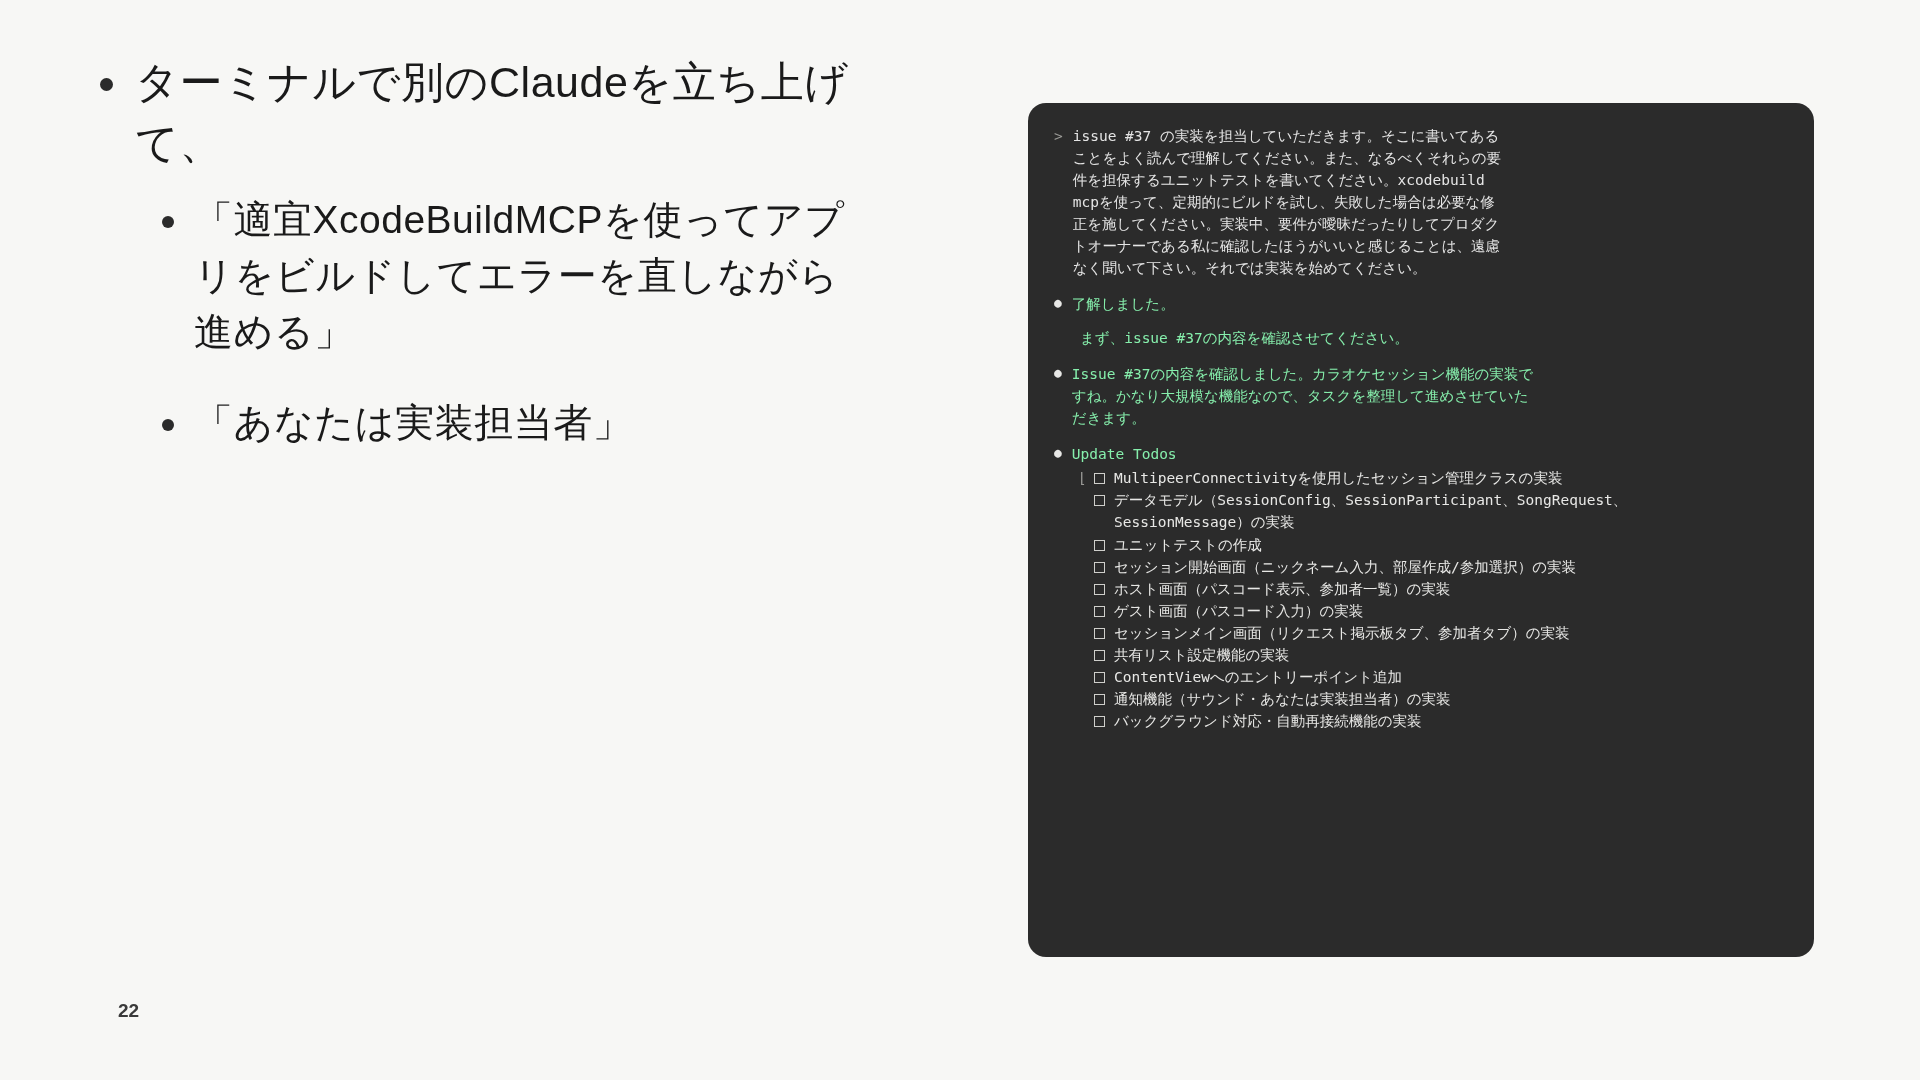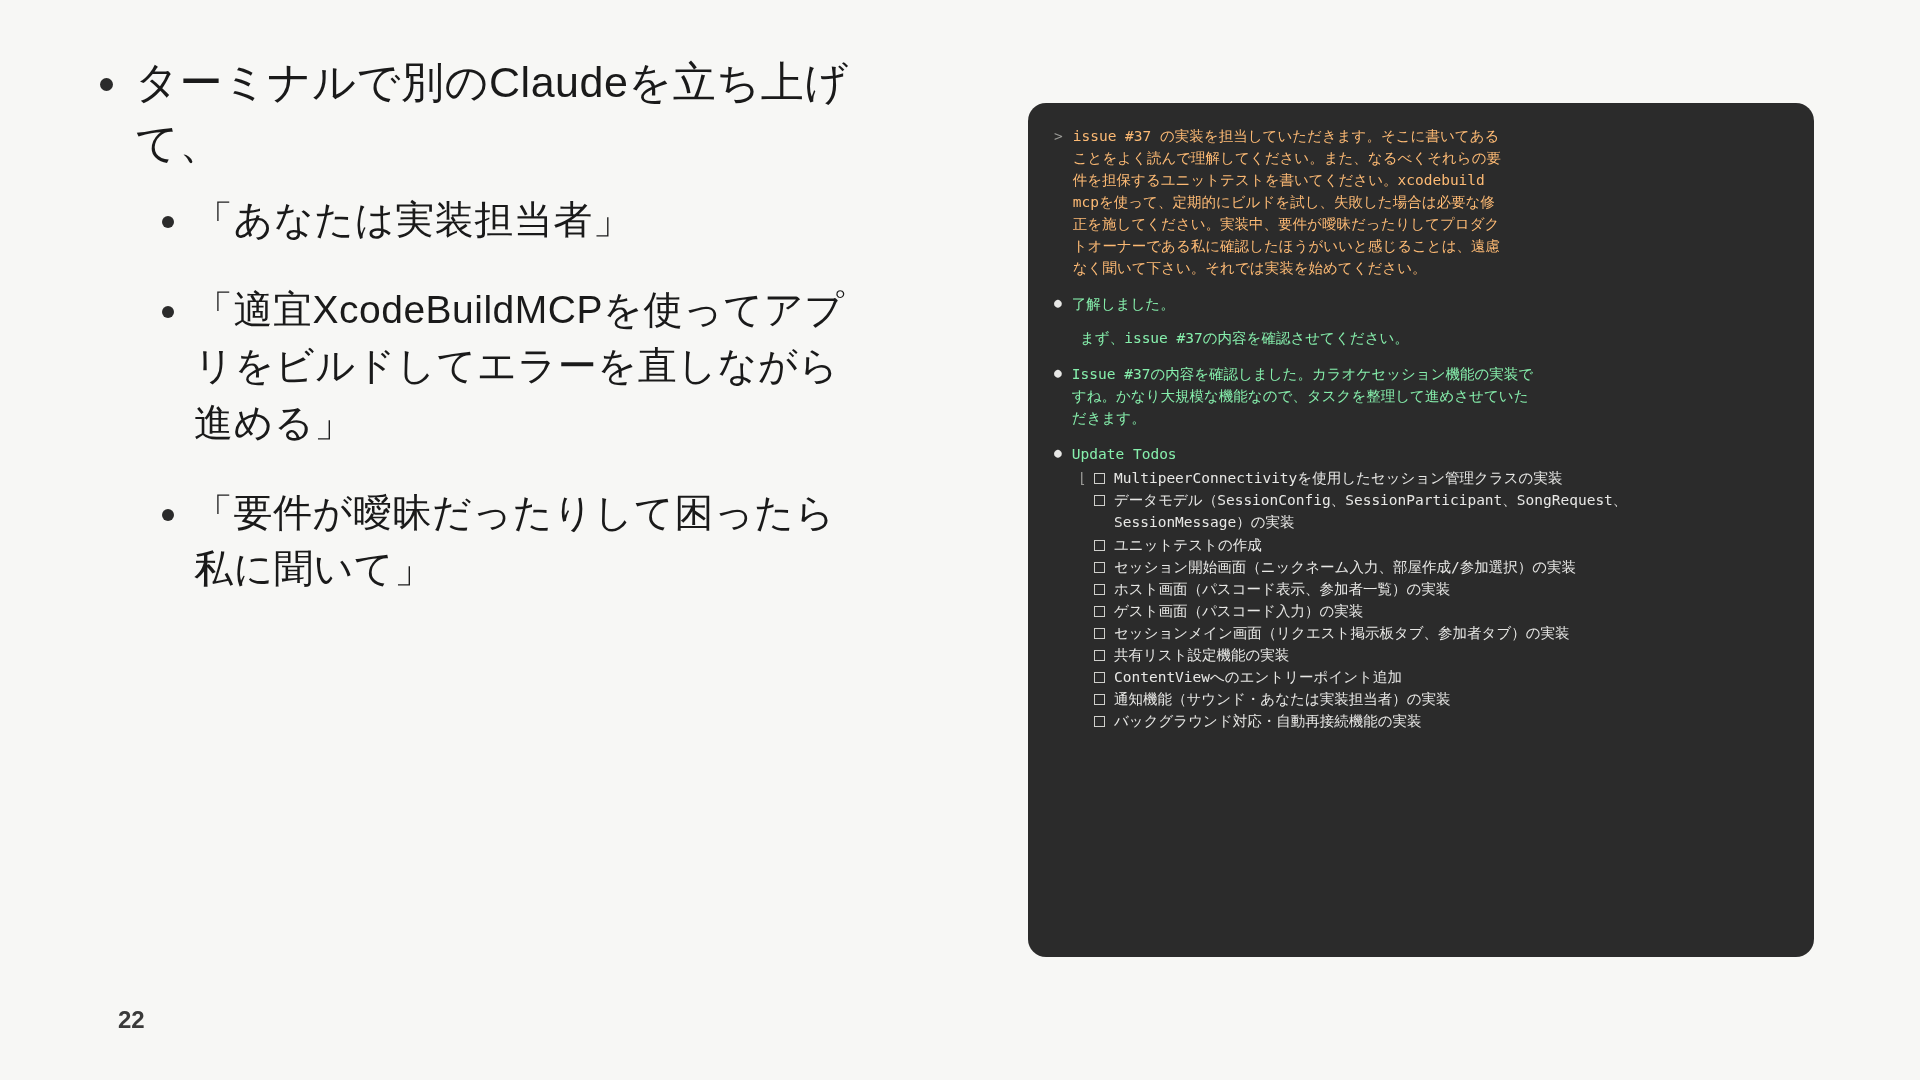--- a/index.html
+++ b/index.html
@@ -72,22 +72,22 @@
     line-height: 1.44;
     color: #1a1a1a;
     letter-spacing: 0.5px;
     max-width: 660px;
   }
 
   
   .page-number {
     position: absolute;
     left: 118px;
-    bottom: 46px;
-    font-size: 24px;
+    bottom: 58px;
+    font-size: 19px;
     font-weight: bold;
     color: #3a3a3a;
   }
 
   
   .terminal {
     position: absolute;
     left: 1028px;
     top: 103px;
     width: 786px;
@@ -109,21 +109,21 @@
     display: flex;
     align-items: flex-start;
   }
   .term-prompt {
     flex: 0 0 auto;
     color: #9a9a96;
     margin-right: 10px;
   }
   .term-prompt-text {
     max-width: 430px;
-    color: #fdba74;
+    color: #e5e5e5;
   }
   .term-bullet-row {
     display: flex;
     align-items: flex-start;
     margin-bottom: 4px;
   }
   .term-bullet {
     flex: 0 0 auto;
     color: #e8e8e6;
     margin-right: 10px;
@@ -179,32 +179,28 @@
 
     <div class="bullet-l1">
       <span class="dot"></span>
       <span class="txt">ターミナルで別のClaudeを立ち上げて、</span>
     </div>
 
     <div class="sub-list">
 
       <div class="bullet-l2">
         <span class="dot"></span>
-        <span class="txt">「あなたは実装担当者」</span>
+        <span class="txt">「適宜XcodeBuildMCPを使ってアプリをビルドしてエラーを直しながら進める」</span>
       </div>
 
       <div class="bullet-l2">
         <span class="dot"></span>
-        <span class="txt">「適宜XcodeBuildMCPを使ってアプリをビルドしてエラーを直しながら進める」</span>
-      </div>
-
-      <div class="bullet-l2">
-        <span class="dot"></span>
-        <span class="txt">「要件が曖昧だったりして困ったら私に聞いて」</span>
-      </div>
+        <span class="txt">「あなたは実装担当者」</span>
+      </div>
+
 
     </div>
   </div>
 
   <div class="page-number">22</div>
 
   <div class="terminal">
 
     <div class="term-block">
       <div class="term-prompt-row">

